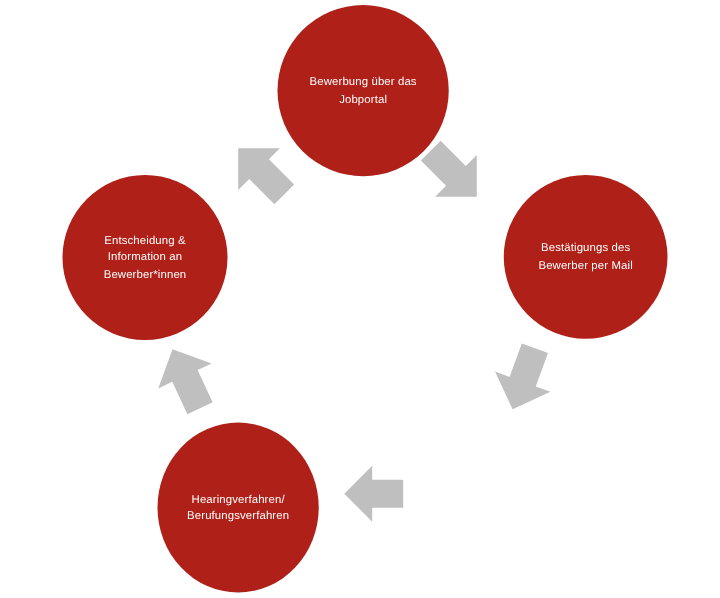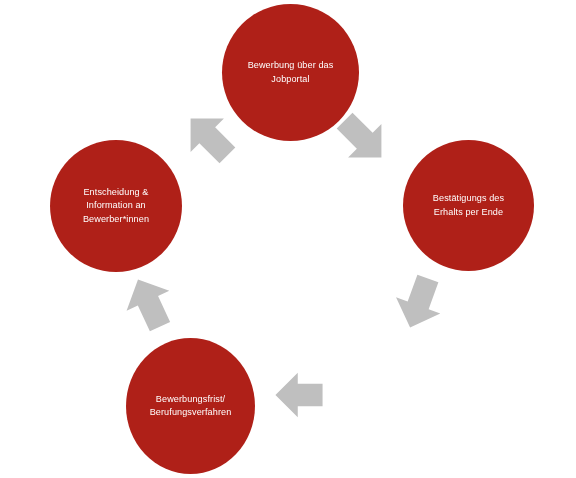--- a/index.html
+++ b/index.html
@@ -108,26 +108,26 @@
     </svg>
   </div>
 
   <div class="cycle-node" id="node-1">
     <span class="cycle-node-label">Bewerbung über das
 Jobportal</span>
   </div>
 
   <div class="cycle-node" id="node-2">
     <span class="cycle-node-label">Bestätigungs des
-Erhalts per Ende</span>
+Bewerber per Mail</span>
   </div>
 
 
   <div class="cycle-node" id="node-4">
-    <span class="cycle-node-label">Bewerbungsfrist/
+    <span class="cycle-node-label">Hearingverfahren/
 Berufungsverfahren</span>
   </div>
 
   <div class="cycle-node" id="node-5">
     <span class="cycle-node-label">Entscheidung &amp;
 Information an
 Bewerber*innen</span>
   </div>
 
 </div>

